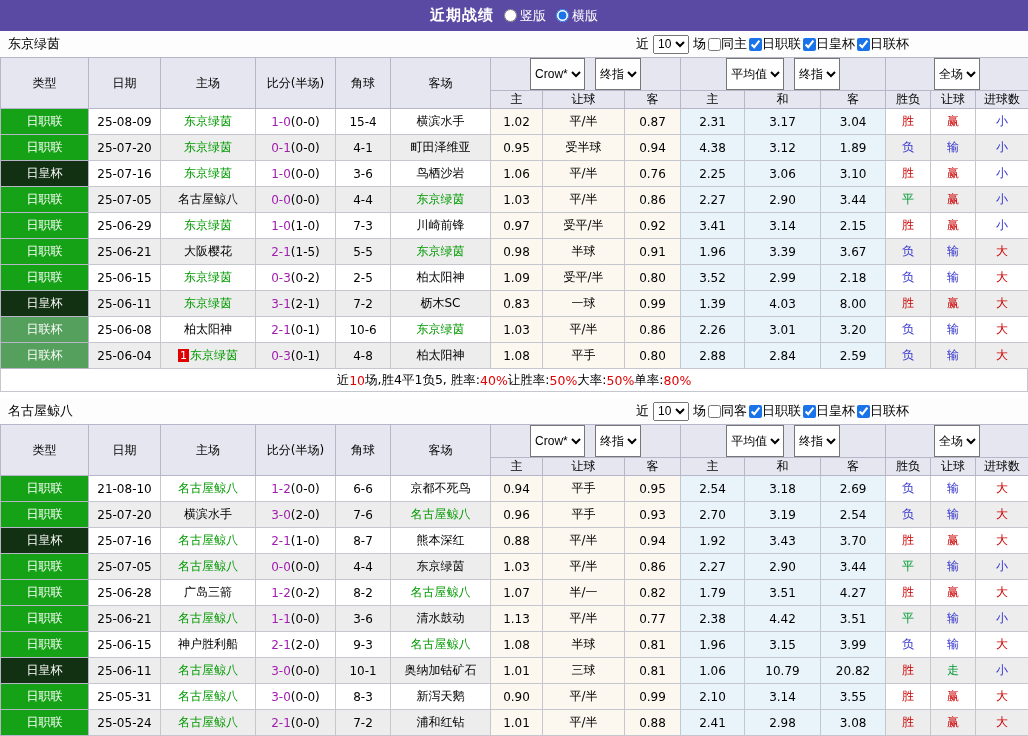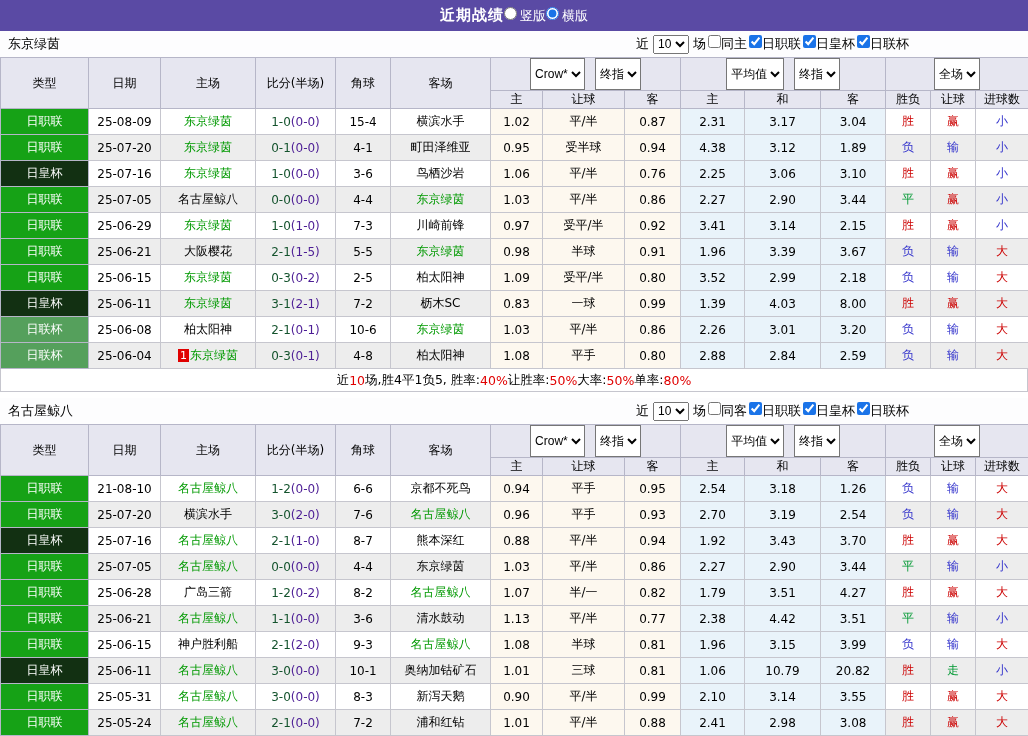--- a/index.html
+++ b/index.html
@@ -9,57 +9,58 @@
     font-family: "DejaVu Sans", "Liberation Sans", sans-serif;
     font-size: 12px;
     color: #000;
   }
   .titlebar {
     height: 31px;
     background: #5a4aa4;
     display: flex;
     align-items: center;
     justify-content: center;
+    gap: 10px;
     color: #fff;
   }
   .titlebar .title { font-weight: bold; font-size: 15px; letter-spacing: 1px; }
-  .titlebar label { display: flex; gap: 3px; font-size: 13px; cursor: pointer; }
+  .titlebar label { display: flex; align-items: center; gap: 3px; font-size: 13px; cursor: pointer; }
   input[type=radio], input[type=checkbox] { accent-color: #1a73e8; width: 13px; height: 13px; }
   .filterbar {
     height: 26px;
     position: relative;
     background: #fdfdfe;
     display: flex;
     align-items: center;
   }
   .filterbar .team { position: absolute; left: 8px; font-size: 13px; color: #000; }
   .filterbar .controls {
     position: absolute; left: 636px;
     display: flex; align-items: center; gap: 2px; font-size: 13px;
   }
-  .filterbar .controls label { display: flex; align-items: flex-start; }
+  .filterbar .controls label { display: flex; align-items: center; }
   .filterbar select { height: 19px; font-size: 12px; margin: 0 2px; }
   table { border-collapse: collapse; table-layout: fixed; width: 1028px; text-align: center; }
   th, td { border: 1px solid #c6c6ce; overflow: hidden; white-space: nowrap; }
   thead th { background: #e6e6f0; border-color: #b6b6c8; font-weight: normal; font-size: 12px; }
   tr.hrow1 { height: 22px; }
   tr.hrow2 { height: 18px; }
   thead select { height: 32px; font-size: 12px; margin: 0 3px; background: #fff; }
   tbody tr { height: 26px; }
   tbody tr.even td.neutral { background: #ededed; }
   tbody tr.odd td.neutral { background: #ffffff; }
   td.crow-col { background: #fdf8ef; }
   td.avg-col  { background: #e9f3fa; }
   td.type { color: #fff; }
   td.lg-j1  { background: #16a216; border-color: #b6b6c8; }
   td.lg-emp { background: #123012; border-color: #b6b6c8; }
   td.lg-cup { background: #55a05c; border-color: #b6b6c8; }
   .hl { color: #009900; }
-  .score-main { color: #14532d; }
-  .score-half { color: #4c1d95; }
+  .score-main { color: #a21caf; }
+  .score-half { color: #000000; }
   .c-r { color: #cc0000; }
   .c-b { color: #3333cc; }
   .c-g { color: #009933; }
   .badge1 { background: #e00000; color: #fff; padding: 0 2px; margin-right: 1px; font-size: 11px; }
   .summary {
     height: 23px;
     border: 1px solid #c6c6ce; border-top: none;
     display: flex; align-items: center; justify-content: center;
     font-size: 12.5px; color: #000;
   }
@@ -426,21 +427,21 @@
           <td class="neutral">21-08-10</td>
           <td class="neutral"><span class="hl">名古屋鲸八</span></td>
           <td class="neutral"><span class="score-main">1-2</span><span class="score-half">(0-0)</span></td>
           <td class="neutral">6-6</td>
           <td class="neutral"><span>京都不死鸟</span></td>
           <td class="crow-col">0.94</td>
           <td class="crow-col">平手</td>
           <td class="crow-col">0.95</td>
           <td class="avg-col">2.54</td>
           <td class="avg-col">3.18</td>
-          <td class="avg-col">1.26</td>
+          <td class="avg-col">2.69</td>
           <td class="neutral"><span class="c-b">负</span></td>
           <td class="neutral"><span class="c-b">输</span></td>
           <td class="neutral"><span class="c-r">大</span></td>
         </tr>
         <tr class="even">
           <td class="type lg-j1">日职联</td>
           <td class="neutral">25-07-20</td>
           <td class="neutral"><span>横滨水手</span></td>
           <td class="neutral"><span class="score-main">3-0</span><span class="score-half">(2-0)</span></td>
           <td class="neutral">7-6</td>

